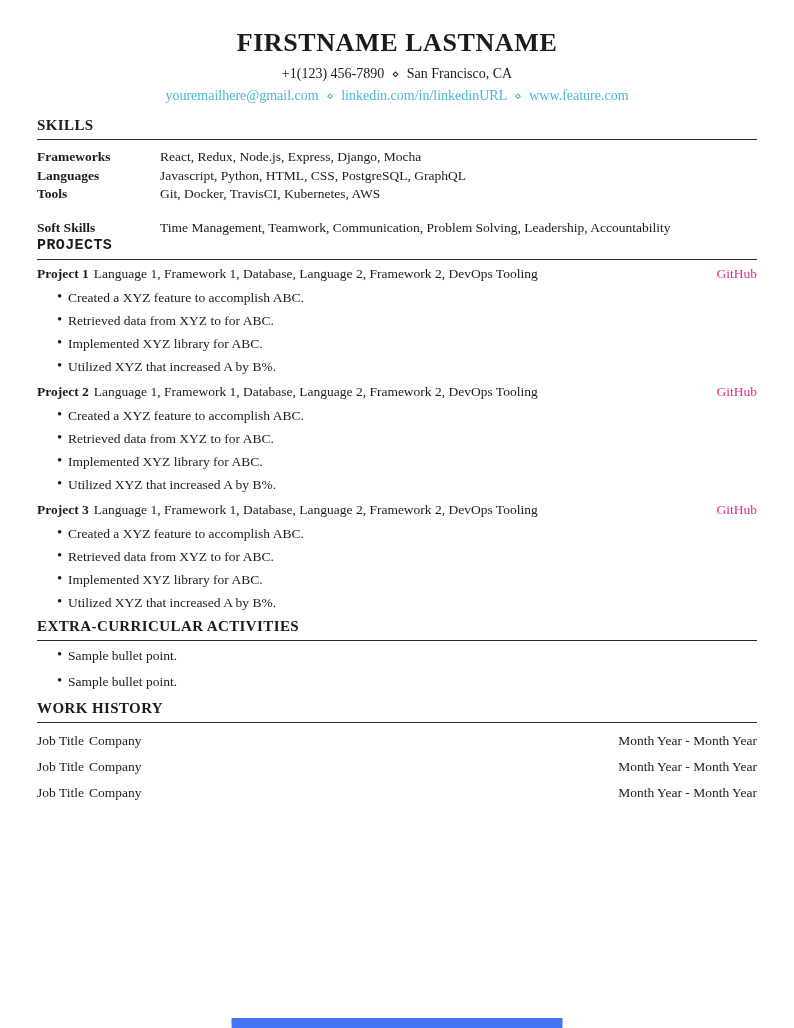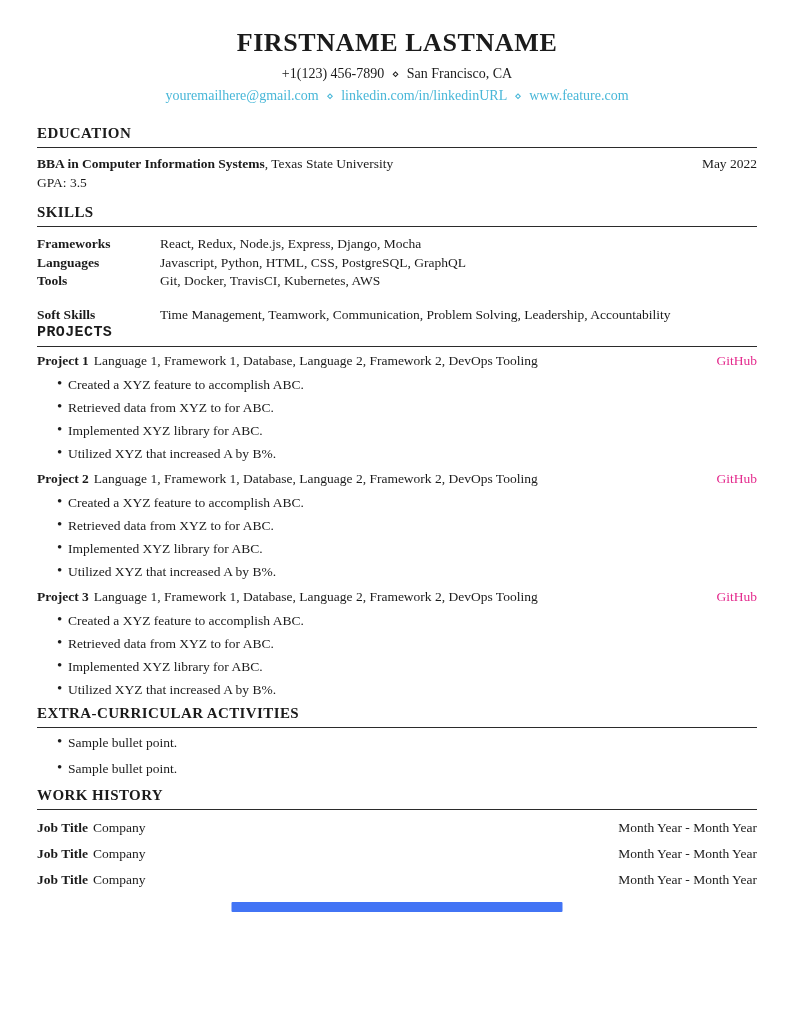--- a/index.html
+++ b/index.html
@@ -10,21 +10,21 @@
   }
   *{margin:0;padding:0;box-sizing:border-box;}
   html,body{background:#ffffff;}
   body{
     font-family:"Liberation Serif","DejaVu Serif",serif;
     color:var(--text);
     width:794px;height:1028px;
     position:relative;overflow:hidden;
   }
   .page{
-    width:794px;height:912px;
+    width:794px;height:1028px;
     padding:27px 37px 0 37px;
     position:relative;
     background:#ffffff;
   }
   
   .name{
     text-align:center;
     font-size:26px;line-height:31px;
     font-weight:700;letter-spacing:0.6px;
   }
@@ -85,21 +85,21 @@
     content:"\2022";
     position:absolute;left:20px;top:-1px;
     font-size:15px;
   }
   
   .work-rows{margin-top:8px;}
   .work-row{
     display:flex;justify-content:space-between;
     font-size:13.5px;line-height:19px;margin-bottom:7px;
   }
-  .job-title{font-weight:700;margin-right:5px;}
+  .job-title{font-weight:400;margin-right:5px;}
   .work-left{display:flex;}
   
   .bottom-bar{
     position:absolute;bottom:0;left:50%;
     transform:translateX(-50%);
     width:331px;height:10px;
     background:var(--progress-bar);
     border-radius:1px;
   }
 </style>
@@ -117,28 +117,20 @@
   </div>
 
   <div class="links-line">
     <a>youremailhere@gmail.com</a>
     <span class="diamond">⋄</span>
     <a>linkedin.com/in/linkedinURL</a>
     <span class="diamond">⋄</span>
     <a>www.feature.com</a>
   </div>
 
-  <section id="education">
-    <h2 class="sec">EDUCATION</h2>
-    <div class="edu-row">
-      <div><b>BBA in Computer Information Systems</b><span>, Texas State University</span></div>
-      <div>May 2022</div>
-    </div>
-    <div class="gpa">GPA: 3.5</div>
-  </section>
 
   <section id="skills">
     <h2 class="sec">SKILLS</h2>
     <div class="skills-grid">
       <div class="skill-row">
         <span class="skill-label">Frameworks</span>
         <span class="skill-value">React, Redux, Node.js, Express, Django, Mocha</span>
       </div>
       <div class="skill-row">
         <span class="skill-label">Languages</span>

